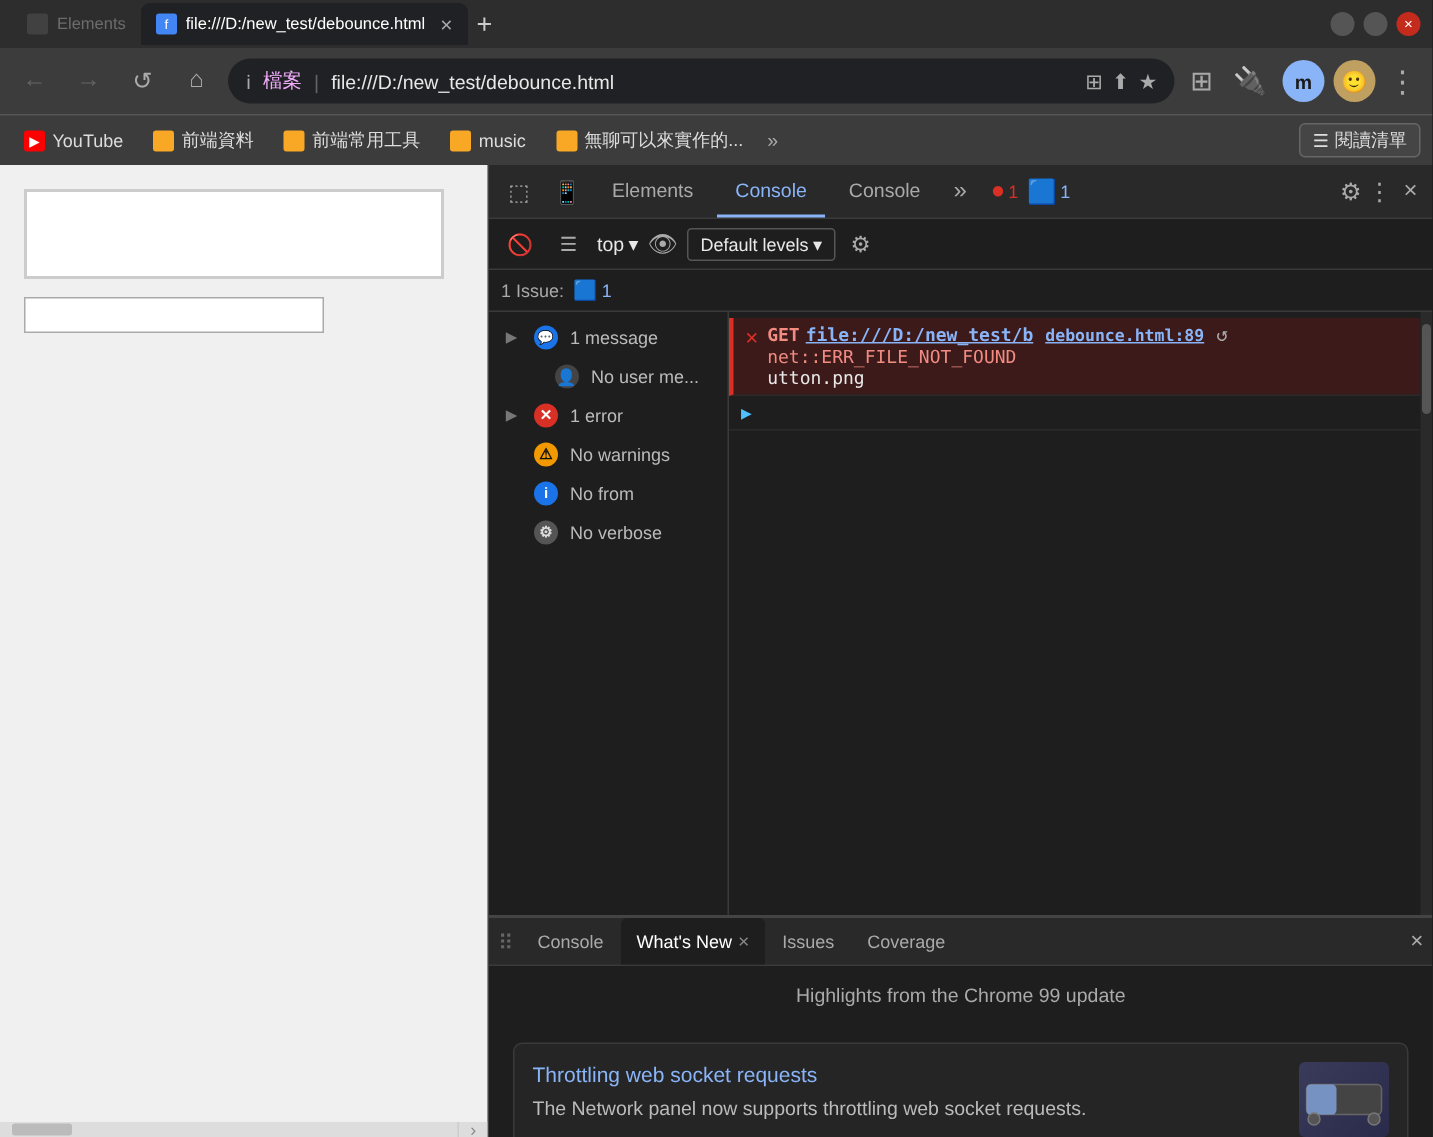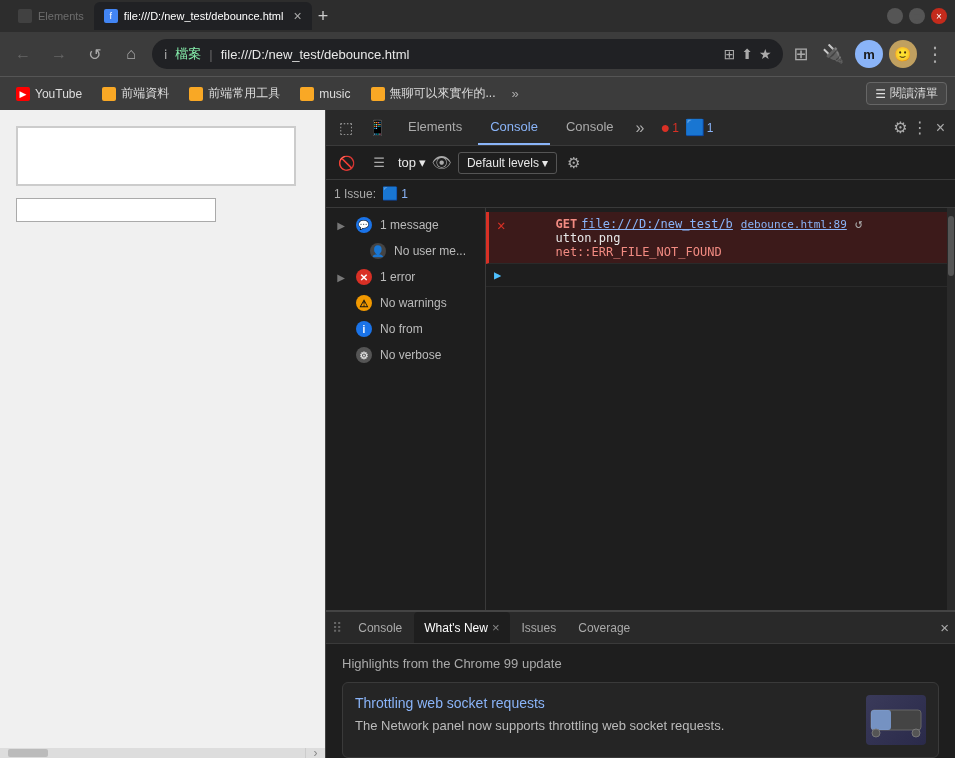--- a/index.html
+++ b/index.html
@@ -329,26 +329,26 @@
       background: #3c1a1a;
       border-left: 3px solid #d93025;
     }
     .entry-icon {
       flex-shrink: 0;
       font-size: 14px;
       margin-top: 1px;
     }
     .entry-content {
       flex: 1;
-      margin-left: 44px;
     }
     .entry-link {
       color: #8ab4f8;
       text-decoration: underline;
       cursor: pointer;
+      font-weight: bold;
     }
     .entry-text-get {
       color: #f28b82;
       font-weight: bold;
     }
     .entry-text-err {
       color: #f28b82;
     }
     .entry-line-ref {
       color: #8ab4f8;
@@ -408,21 +408,22 @@
     
     .whats-new-content {
       flex: 1;
       background: #1e1e1e;
       overflow-y: auto;
       padding: 12px 16px;
     }
     .wn-title {
       font-size: 13px;
       color: #aaa;
-      margin-bottom: 11px;
+      margin-bottom: 24px;
+      text-align: center;
     }
     .wn-card {
       background: #252525;
       border-radius: 6px;
       padding: 12px;
       display: flex;
       gap: 12px;
       border: 1px solid #3a3a3a;
     }
     .wn-card-text {
@@ -520,21 +521,21 @@
       <span>→</span>
     </button>
     <button class="nav-btn">
       <span>↺</span>
     </button>
     <button class="nav-btn">
       <span>⌂</span>
     </button>
     <div class="address-bar">
       <span class="address-lock">ℹ</span>
-      <span style="color:#86efac;">檔案</span>
+      <span style="color:#f0abfc;">檔案</span>
       <span style="color:#666;">|</span>
       <span class="address-text">file:///D:/new_test/debounce.html</span>
       <div class="address-icons">
         <span style="font-size:14px;">⊞</span>
         <span style="font-size:14px;">⬆</span>
         <span style="font-size:14px;">★</span>
       </div>
     </div>
     <span style="color:#aaa; font-size:18px; cursor:pointer; padding:0 4px;">⊞</span>
     <span style="color:#aaa; font-size:18px; cursor:pointer; padding:0 4px;">🔌</span>
@@ -694,25 +695,25 @@
 
               <div class="console-entry error">
                 <span class="entry-icon" style="color:#d93025;">✕</span>
                 <div class="entry-content">
                   <div style="display:flex; align-items:baseline; flex-wrap:wrap; gap:4px;">
                     <span class="entry-text-get">GET</span>
                     <span class="entry-link">file:///D:/new_test/b</span>
                     <span class="entry-link entry-line-ref">debounce.html:89</span>
                     <span class="entry-refresh-icon">↺</span>
                   </div>
+                  <div>
+                    <span class="entry-text-err">net::ERR_FILE_NOT_FOUND</span>
+                  </div>
                   <div style="color:#e8e8e8; font-size:12px; font-family:monospace;">
                     <span>utton.png</span>
-                  </div>
-                  <div>
-                    <span class="entry-text-err">net::ERR_FILE_NOT_FOUND</span>
                   </div>
                 </div>
               </div>
 
               <div class="console-entry">
                 <span class="entry-expand">▶</span>
               </div>
             </div>
 
             <div class="dt-scrollbar">

